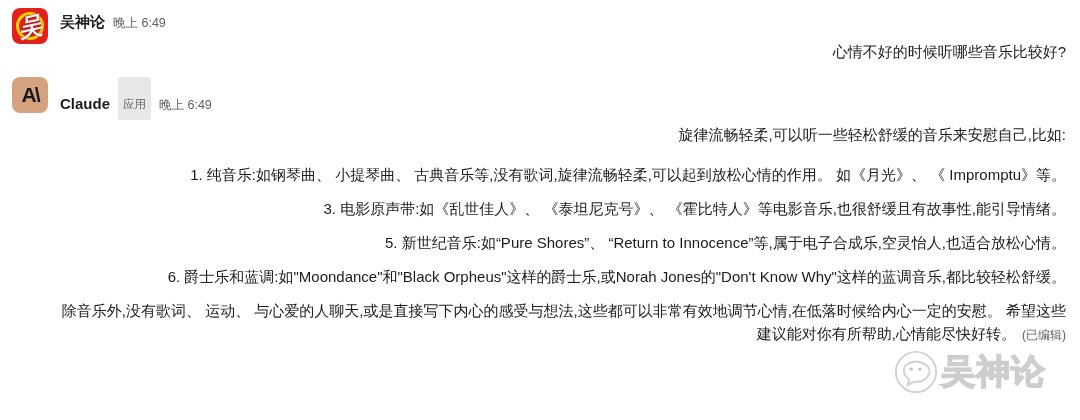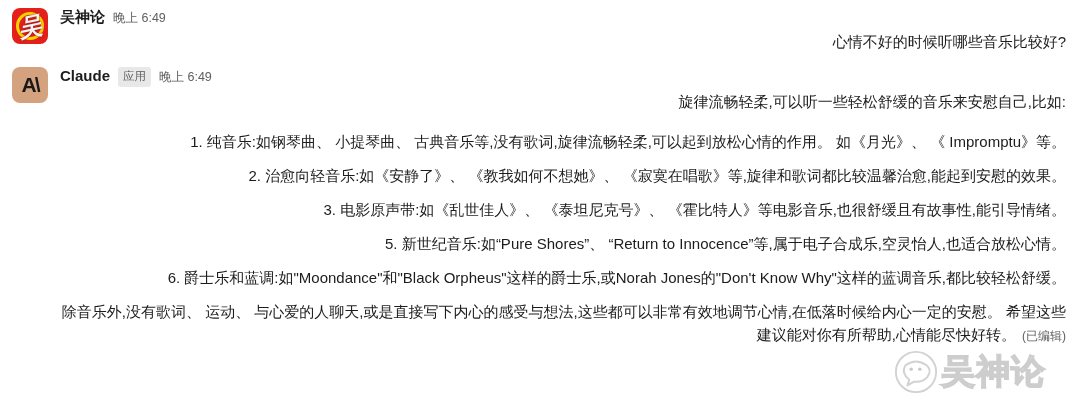--- a/index.html
+++ b/index.html
@@ -29,26 +29,26 @@
     font-size: 24px; font-weight: bold; font-style: italic;
     color: #f3f3f3; text-shadow: 0 0 2px #7a0c08;
     transform: rotate(-12deg);
   }
   .avatar-claude {
     background: #d4a27f; display: flex; align-items: center; justify-content: center;
     color: #191919; font-weight: 800; font-size: 21px; letter-spacing: -2px;
   }
 
   .content { flex: 1; min-width: 0; }
-  .meta { line-height: 17px; margin-bottom: 3px; white-space: nowrap; }
+  .meta { line-height: 27px; margin-bottom: 3px; white-space: nowrap; }
   .author { font-weight: bold; font-size: 15px; color: #1d1c1d; }
   .time { font-size: 12.5px; color: #616061; margin-left: 8px; }
   .badge {
     display: inline-block; font-size: 11.5px; color: #616061;
-    background: #e8e8e8; border-radius: 3px; padding: 1px 5px 2px;
+    background: #e8e8e8; border-radius: 3px; padding: 14px 5px 2px;
     margin-left: 8px; vertical-align: 1px;
   }
 
   .msgtext { font-size: 15px; line-height: 23px; color: #1d1c1d; text-align: right; }
   .msgtext p { margin: 0 0 11px; }
   .msgtext p.intro { margin-bottom: 17px; }
   .msgtext p.li { margin-bottom: 11px; padding-left: 3px; }
   .msgtext p.outro { margin-bottom: 0; }
   .edited { font-size: 12px; color: #616061; margin-left: 6px; }
 
@@ -89,21 +89,20 @@
     <div class="avatar avatar-claude">
       <span>A\</span>
     </div>
     <div class="content">
       <div class="meta">
         <span class="author">Claude</span><span class="badge">应用</span><span class="time">晚上 6:49</span>
       </div>
       <div class="msgtext">
         <p class="intro">旋律流畅轻柔,可以听一些轻松舒缓的音乐来安慰自己,比如:</p>
         <p class="li">1. 纯音乐:如钢琴曲、 小提琴曲、 古典音乐等,没有歌词,旋律流畅轻柔,可以起到放松心情的作用。 如《月光》、 《 Impromptu》等。</p>
-        <p class="li">2. 治愈向轻音乐:如《安静了》、 《教我如何不想她》、 《寂寞在唱歌》等,旋律和歌词都比较温馨治愈,能起到安慰的效果。</p>
         <p class="li">3. 电影原声带:如《乱世佳人》、 《泰坦尼克号》、 《霍比特人》等电影音乐,也很舒缓且有故事性,能引导情绪。</p>
         <p class="li">5. 新世纪音乐:如“Pure Shores”、 “Return to Innocence”等,属于电子合成乐,空灵怡人,也适合放松心情。</p>
         <p class="li">6. 爵士乐和蓝调:如"Moondance"和"Black Orpheus"这样的爵士乐,或Norah Jones的"Don't Know Why"这样的蓝调音乐,都比较轻松舒缓。</p>
         <p class="outro"><span>除音乐外,没有歌词、 运动、 与心爱的人聊天,或是直接写下内心的感受与想法,这些都可以非常有效地调节心情,在低落时候给内心一定的安慰。 希望这些建议能对你有所帮助,心情能尽快好转。</span><span class="edited">(已编辑)</span></p>
       </div>
     </div>
   </div>
 
   <div class="watermark">
     <svg class="wm-icon" viewBox="0 0 48 48">

